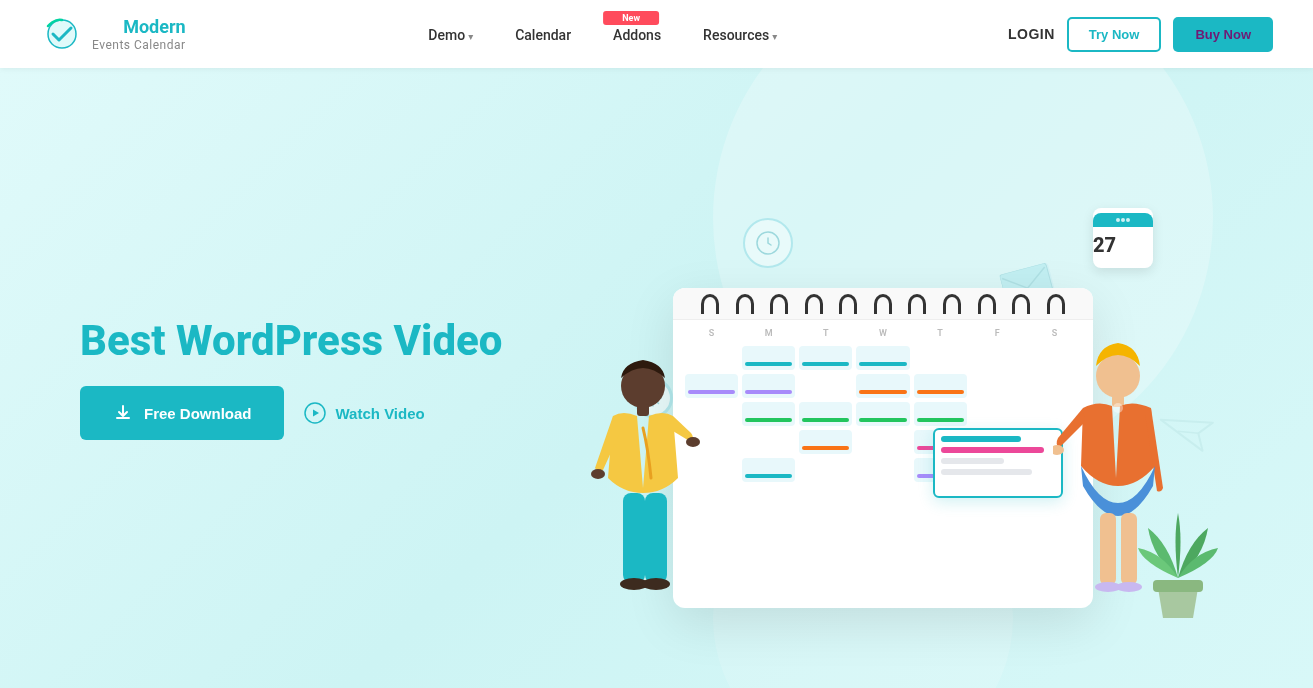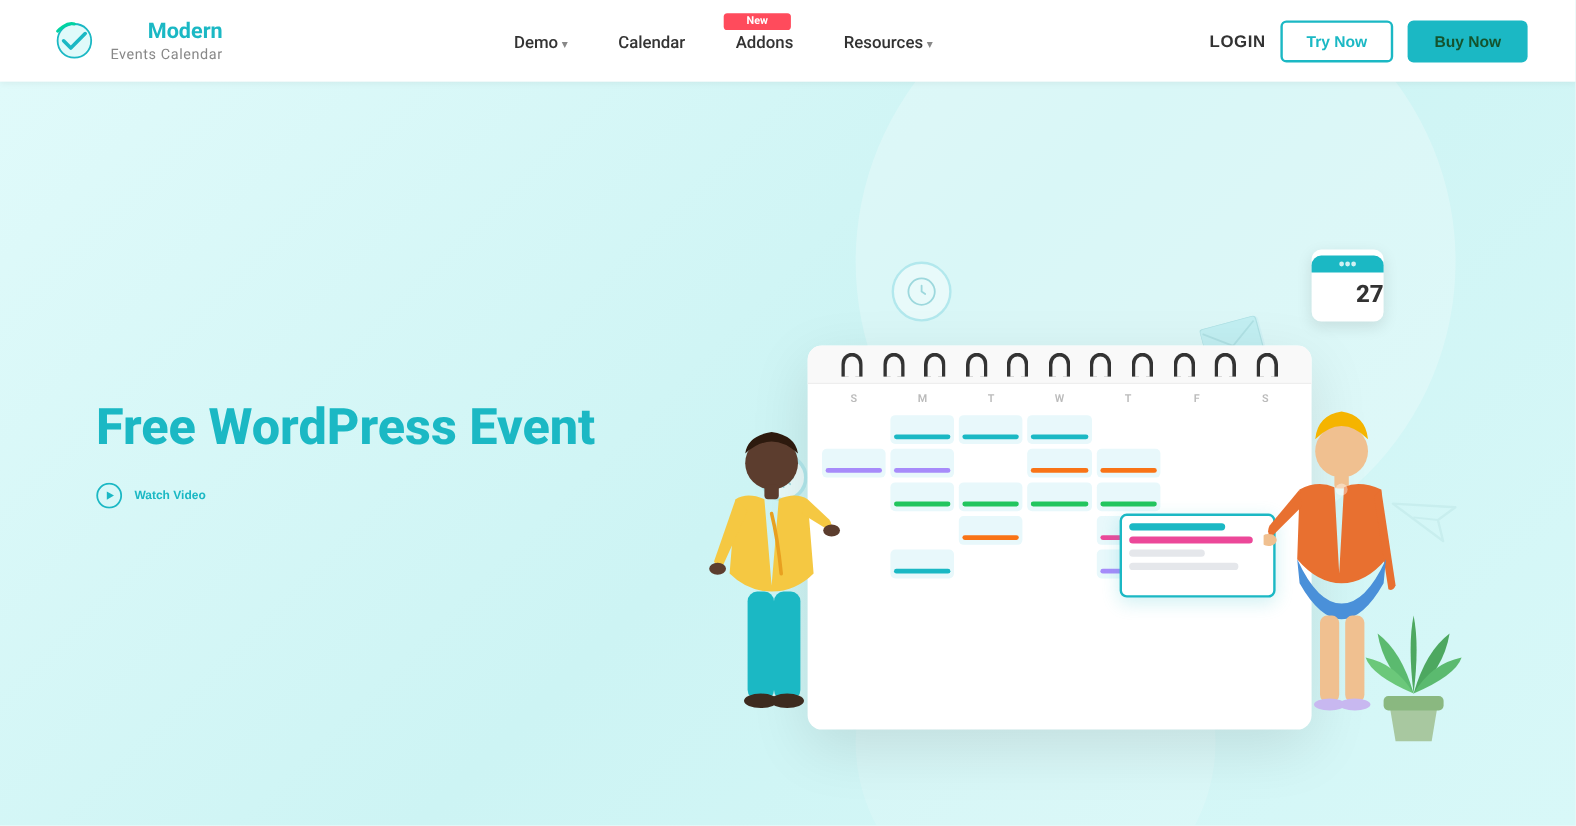--- a/index.html
+++ b/index.html
@@ -97,21 +97,21 @@
       color: #1bb8c4;
       font-size: 13px;
       font-weight: 600;
       padding: 8px 20px;
       border-radius: 5px;
       cursor: pointer;
     }
     .btn-buy {
       background: #1bb8c4;
       border: none;
-      color: #14532d;
+      color: #701a75;
       font-size: 13px;
       font-weight: 600;
       padding: 10px 22px;
       border-radius: 5px;
       cursor: pointer;
     }
     .chevron {
       font-size: 10px;
       margin-left: 3px;
       color: #888;
@@ -181,21 +181,21 @@
       border-radius: 6px;
       cursor: pointer;
       display: flex;
       align-items: center;
       gap: 10px;
     }
     .btn-watch {
       background: none;
       border: none;
       color: #1bb8c4;
-      font-size: 10px;
+      font-size: 15px;
       font-weight: 600;
       cursor: pointer;
       display: flex;
       align-items: center;
       gap: 10px;
     }
     .play-icon {
       width: 22px;
       height: 22px;
       display: inline-flex;
@@ -335,21 +335,21 @@
     }
     .float-calendar {
       position: absolute;
       top: 0px;
       right: 60px;
       width: 60px;
       height: 60px;
       background: #fff;
       border-radius: 8px;
       display: flex;
-      align-items: flex-end;
+      align-items: flex-start;
       justify-content: center;
       box-shadow: 0 4px 12px rgba(0,0,0,0.1);
       font-size: 22px;
       font-weight: 800;
       color: #1bb8c4;
       flex-direction: column;
     }
     .float-calendar-top {
       width: 100%;
       height: 14px;
@@ -461,23 +461,32 @@
     <button class="btn-buy">Buy Now</button>
   </div>
 </nav>
 
 <section class="hero">
   <div class="bg-circle-1"></div>
   <div class="bg-circle-2"></div>
 
   <div class="hero-left">
     <h1 class="hero-title">
-      <span>Free WordPress Event</span><br>
+      <span>Best WordPress Video</span><br>
     </h1>
     <div class="hero-buttons">
+      <button class="btn-download">
+        <span class="download-icon">
+          <svg width="18" height="18" viewBox="0 0 18 18" fill="none">
+            <path d="M9 2v10M5 8l4 4 4-4" stroke="#fff" stroke-width="2" stroke-linecap="round" stroke-linejoin="round"></path>
+            <path d="M3 14h12" stroke="#fff" stroke-width="2" stroke-linecap="round"></path>
+          </svg>
+        </span>
+        <span>Free Download</span>
+      </button>
       <button class="btn-watch">
         <span class="play-icon">
           <svg width="22" height="22" viewBox="0 0 22 22" fill="none">
             <circle cx="11" cy="11" r="10" stroke="#1bb8c4" stroke-width="1.5"></circle>
             <path d="M9 7.5l6 3.5-6 3.5V7.5z" fill="#1bb8c4"></path>
           </svg>
         </span>
         <span>Watch Video</span>
       </button>
     </div>

